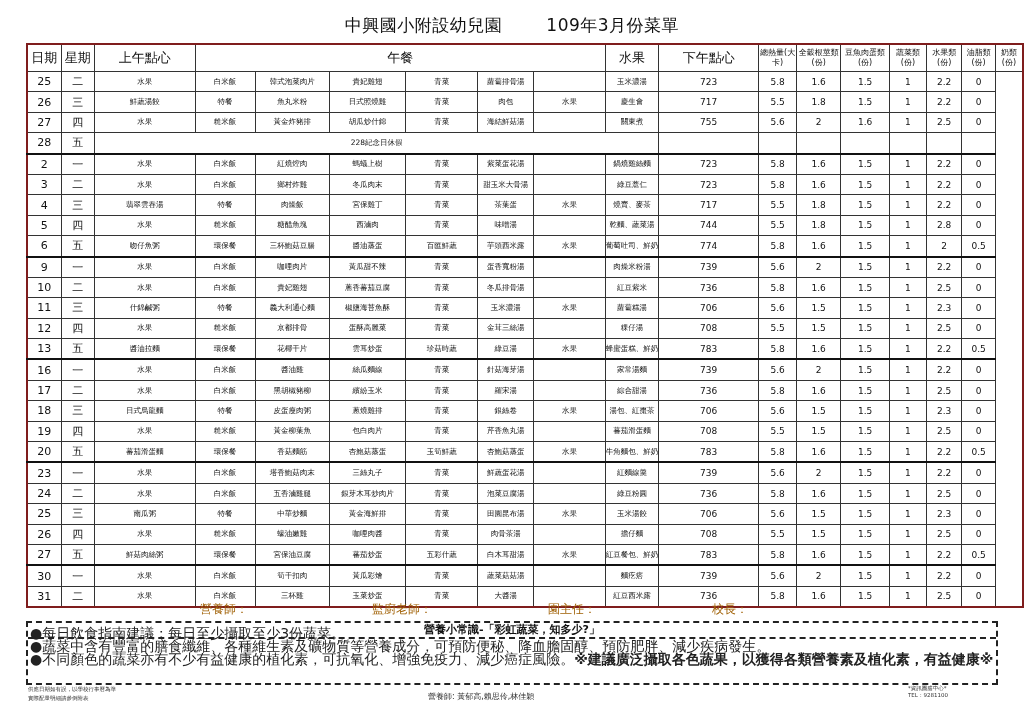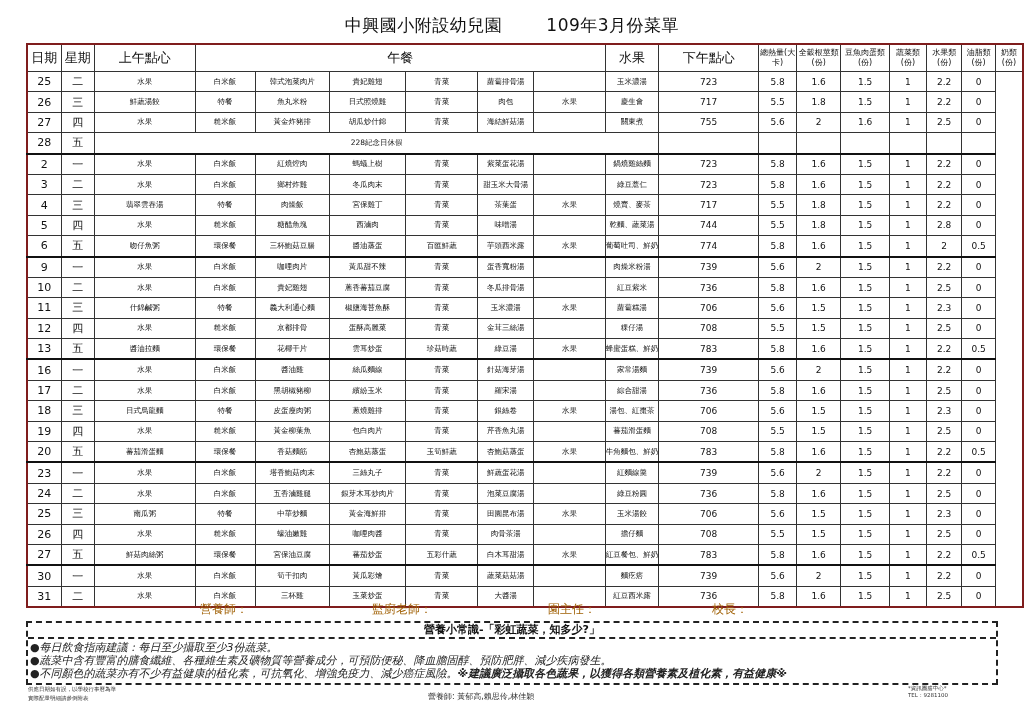--- a/index.html
+++ b/index.html
@@ -16,21 +16,21 @@
   table.menu th.small { font-size:8px; line-height:10px; white-space:normal; }
   table.menu td { height:19.4px; font-size:7.5px; }
   table.menu td.date, table.menu td.wk { font-size:11px; }
   table.menu td.num { font-size:9px; }
   table.menu tr.week-start td { border-top:2px solid #111; }
   .sign { position:absolute; top:601px; font-size:12px; color:#a16207; }
   .tips { position:absolute; left:26px; top:621px; width:968px; height:60px;
           border:2px dashed #222; }
   .tips-head { position:absolute; left:0; right:0; top:0; height:14px; text-align:center;
                font-size:11px; font-weight:bold; border-bottom:2px dashed #222; line-height:14px; }
-  .tips-body { position:absolute; left:2px; top:18px; font-size:11px; line-height:13px; color:#222;font-style:italic; }
+  .tips-body { position:absolute; left:2px; top:4px; font-size:14px; line-height:13px; color:#222; }
   .tips-body b { font-weight:bold; }
   .foot-left { position:absolute; left:28px; top:685px; font-size:5.5px; line-height:9px; color:#333; }
   .foot-mid { position:absolute; left:428px; top:691px; font-size:8px; color:#333; }
   .foot-right { position:absolute; left:908px; top:685px; font-size:5.5px; line-height:7px; color:#333; }
 </style>
 </head>
 <body>
 
 <div class="title">
   <span>中興國小附設幼兒園</span><span class="gap"></span><span>109年3月份菜單</span>

